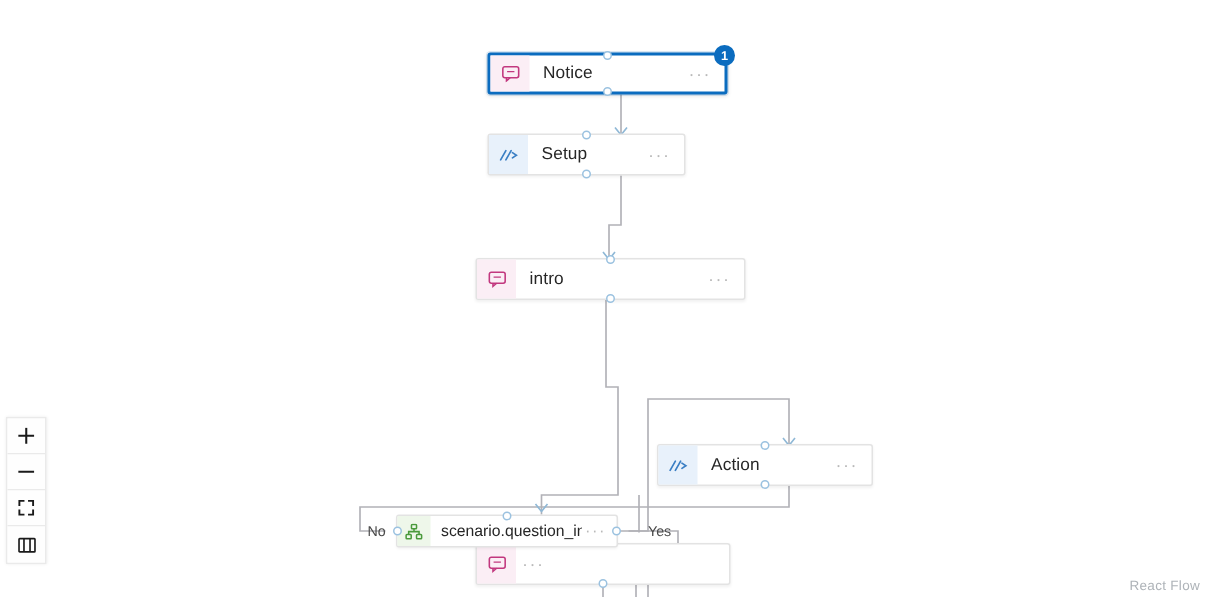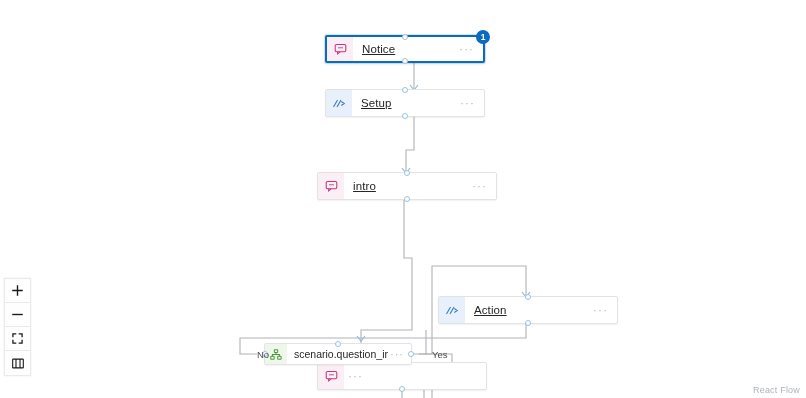--- a/index.html
+++ b/index.html
@@ -65,21 +65,20 @@
 
   .node-label {
     flex: 1 1 auto;
     font-size: 11.5px;
     color: #262626;
     padding-left: 9px;
     white-space: nowrap;
     overflow: hidden;
     text-overflow: ellipsis;
     letter-spacing: 0.1px;
-    text-decoration: underline;
   }
 
   .node-menu {
     flex: 0 0 auto;
     padding: 0 9px 0 4px;
     color: #b9b9b9;
     font-size: 12px;
     letter-spacing: 1px;
     line-height: 1;
     user-select: none;
@@ -247,21 +246,21 @@
         <path d="M 5 5.5 L 11 5.5" stroke-width="1.1"></path>
       </svg>
     </div>
     <div class="node-label">Notice</div>
     <div class="node-menu">···</div>
     <div class="handle top"></div>
     <div class="handle bottom"></div>
     <div class="node-badge">1</div>
   </div>
 
-  <div class="node" style="left:325px; top:89px; width:160px;">
+  <div class="node" style="left:325px; top:89px; width:132px;">
     <div class="node-icon blue">
       <svg width="14" height="11" viewBox="0 0 16 12" fill="none" stroke="#3b7fc4" stroke-width="1.3" stroke-linecap="round">
         <path d="M 2 9.5 L 6 2.5"></path>
         <path d="M 6 9.5 L 10 2.5"></path>
         <path d="M 11 4 L 14 6 L 11 8"></path>
       </svg>
     </div>
     <div class="node-label">Setup</div>
     <div class="node-menu">···</div>
     <div class="handle top"></div>
@@ -275,21 +274,21 @@
         <path d="M 4.5 10.5 L 4.5 13 L 7.5 10.5" fill="none"></path>
         <path d="M 5 5.5 L 11 5.5" stroke-width="1.1"></path>
       </svg>
     </div>
     <div class="node-label">intro</div>
     <div class="node-menu">···</div>
     <div class="handle top"></div>
     <div class="handle bottom"></div>
   </div>
 
-  <div class="node" style="left:438px; top:296px; width:180px;">
+  <div class="node" style="left:438px; top:296px; width:144px;">
     <div class="node-icon blue">
       <svg width="14" height="11" viewBox="0 0 16 12" fill="none" stroke="#3b7fc4" stroke-width="1.3" stroke-linecap="round">
         <path d="M 2 9.5 L 6 2.5"></path>
         <path d="M 6 9.5 L 10 2.5"></path>
         <path d="M 11 4 L 14 6 L 11 8"></path>
       </svg>
     </div>
     <div class="node-label">Action</div>
     <div class="node-menu">···</div>
     <div class="handle top"></div>
@@ -305,21 +304,21 @@
         <path d="M 7 4.2 L 7 6.4 M 2.8 8.6 L 2.8 6.4 L 11 6.4 L 11 8.6"></path>
       </svg>
     </div>
     <div class="branch-label">scenario.question_index...</div>
     <div class="branch-menu">···</div>
     <div class="handle top"></div>
     <div class="handle left"></div>
     <div class="handle right"></div>
   </div>
 
-  <div class="edge-label" style="left:257px; top:350px;">No</div>
+  <div class="edge-label" style="left:245px; top:350px;">No</div>
   <div class="edge-label" style="left:432px; top:350px;">Yes</div>
 
   <div class="node" style="left:317px; top:362px; width:170px;">
     <div class="node-icon pink">
       <svg width="13" height="12" viewBox="0 0 16 14" fill="none" stroke="#c2387f" stroke-width="1.3">
         <rect x="1.5" y="1.5" width="13" height="9" rx="1.6"></rect>
         <path d="M 4.5 10.5 L 4.5 13 L 7.5 10.5" fill="none"></path>
         <path d="M 5 5.5 L 11 5.5" stroke-width="1.1"></path>
       </svg>
     </div>

